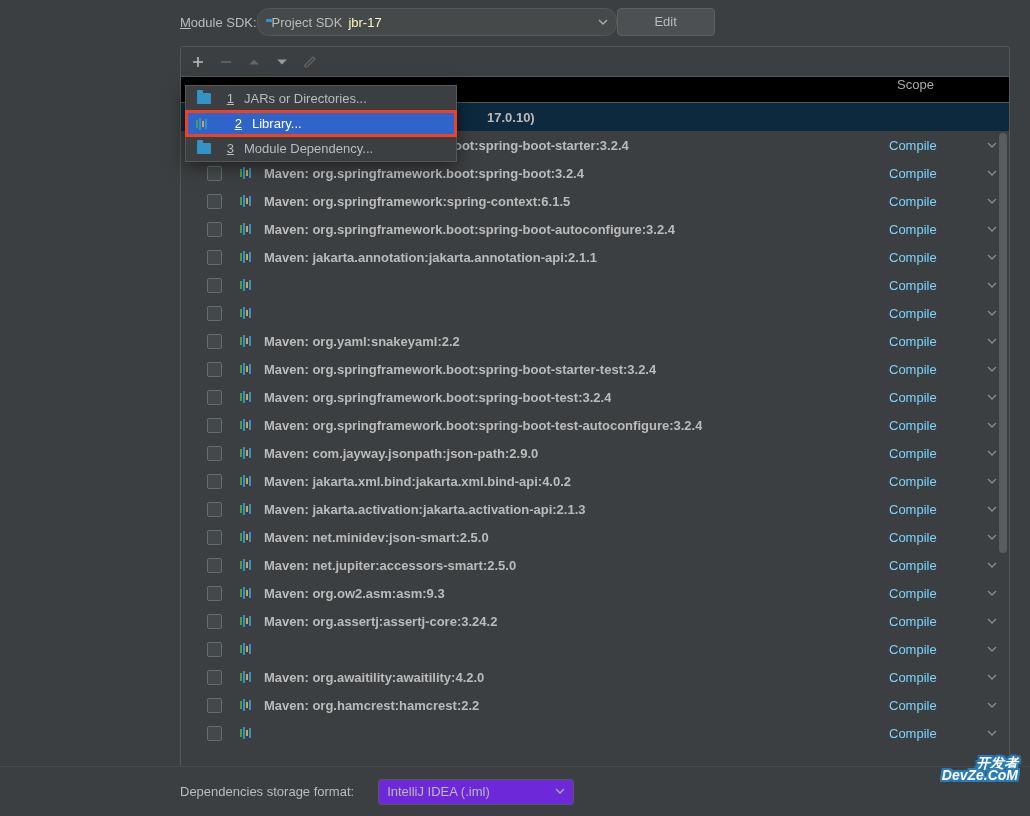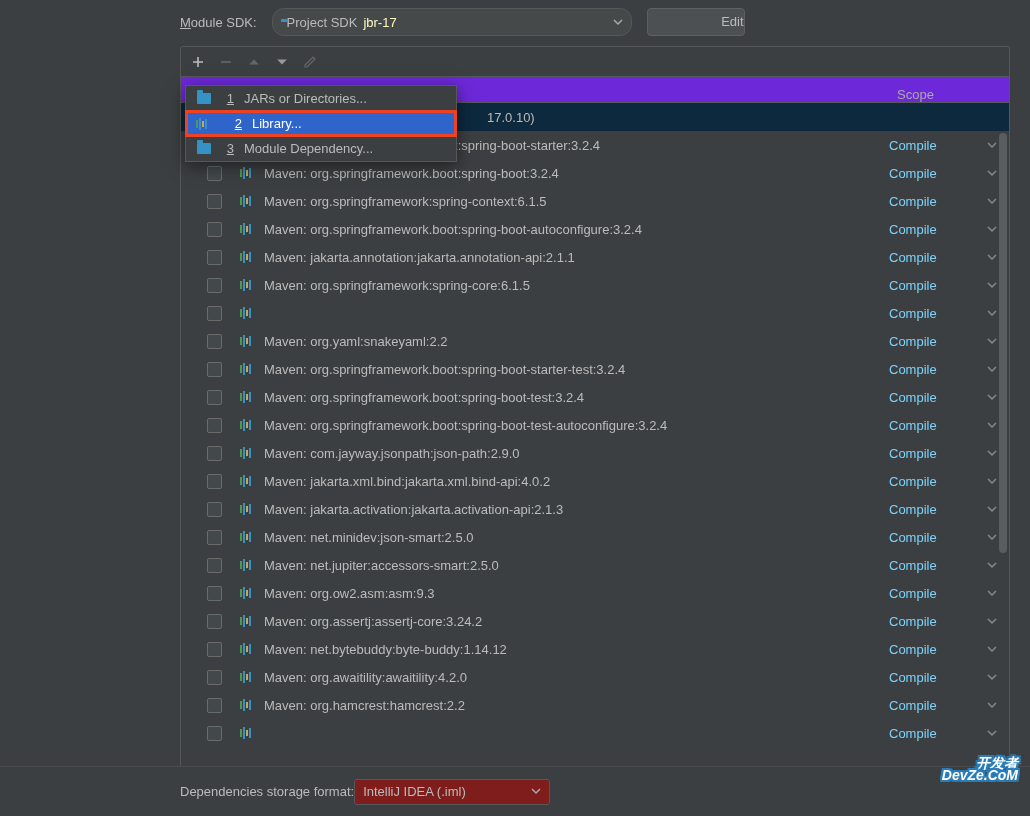--- a/index.html
+++ b/index.html
@@ -10,21 +10,21 @@
   color: #bbbbbb;
   width: 1030px;
   height: 816px;
   overflow: hidden;
   position: relative;
 }
 .top-bar {
   display: flex;
   align-items: center;
   padding: 8px 0 10px 180px;
-  gap: 15px;
+  gap: 0;
 }
 .label { color: #bbbbbb; }
 .label .ul { text-decoration: underline; }
 .sdk-dropdown {
   background: #45494a;
   border: 1px solid #555758;
   border-radius: 12px;
   height: 28px;
   width: 360px;
   display: flex;
@@ -35,21 +35,21 @@
 }
 .sdk-dropdown .dim { color: #fef9c3; }
 .sdk-dropdown .chev { margin-left: auto; color: #aaa; }
 .edit-btn {
   background: #4c5052;
   border: 1px solid #5e6060;
   border-radius: 4px;
   height: 28px;
   width: 98px;
   color: #bbbbbb;
-  text-align: right;
+  text-align: center;
   line-height: 26px;
 }
 .panel {
   margin-left: 180px;
   width: 830px;
   border: 1px solid #555758;
   border-radius: 3px;
   position: relative;
   background: #3c3f41;
 }
@@ -58,24 +58,24 @@
   align-items: center;
   gap: 10px;
   padding: 4px 8px;
   border-bottom: 1px solid #555758;
   height: 30px;
 }
 .toolbar .tbtn { width: 18px; height: 18px; display:flex; align-items:center; justify-content:center; color:#999; }
 .toolbar .tbtn.disabled { color:#666; }
 .header-row {
   display: flex;
-  align-items: flex-end;
+  align-items: flex-start;
   height: 26px;
   border-bottom: 1px solid #555758;
-  background: #6d28d9;
+  background: #000000;
 }
 .header-scope {
   margin-left: auto;
   width: 120px;
   padding-left: 8px;
   color: #aaa;
 }
 .list-area {
   height: 686px;
   overflow: hidden;
@@ -96,21 +96,21 @@
   background: #43494a;
   margin-right: 18px;
   flex-shrink: 0;
 }
 .lib-icon { width: 16px; margin-right: 8px; flex-shrink:0; display:flex; align-items:center; gap:1px;}
 .lib-icon .bar { width: 2px; }
 .lib-icon .b1 { height:8px; background:#499c54; }
 .lib-icon .b2 { height:12px; background:#3592c4; }
 .lib-icon .b3 { height:6px; background:#c9a84e; }
 .lib-icon .b4 { height:10px; background:#3592c4; }
-.row-text { color: #bbbbbb; white-space: nowrap; overflow: hidden; }
+.row-text { color: #bbbbbb; white-space: nowrap; overflow: hidden; font-weight: bold; }
 .scope-cell {
   margin-left: auto;
   width: 120px;
   display: flex;
   align-items: center;
   color: #7dd3fc;
   padding-right: 12px;
 }
 .scope-cell .chev { margin-left: auto; color: #888; }
 .scrollbar {
@@ -119,26 +119,26 @@
   background: #5a5d5f; border-radius: 4px;
 }
 .bottom-bar {
   position: absolute;
   bottom: 0; left: 0;
   width: 100%;
   height: 50px;
   display: flex;
   align-items: center;
   padding-left: 180px;
-  gap: 0;
+  gap: 24px;
   border-top: 1px solid #4a4a4a;
   background: #3c3f41;
 }
 .storage-dd {
-  background: #7f1d1d;
+  background: #6d28d9;
   border: 1px solid #555758;
   border-radius: 3px;
   height: 26px;
   width: 196px;
   display: flex;
   align-items: center;
   padding: 0 8px;
   color: #bbbbbb;
 }
 .storage-dd .chev { margin-left:auto; color:#aaa; }
@@ -328,21 +328,20 @@
           </span>
         </div>
         <div class="row">
           <span class="checkbox"></span>
           <span class="lib-icon">
             <span class="bar b1"></span>
             <span class="bar b2"></span>
             <span class="bar b3"></span>
             <span class="bar b4"></span>
           </span>
-          <span class="row-text">Maven: org.springframework:spring-core:6.1.5</span>
           <span class="scope-cell">
             <span>Compile</span>
             <span class="chev"><svg class="chev-svg" viewBox="0 0 10 10">
                 <path d="M1 3 L5 7 L9 3" fill="none" stroke="currentColor" stroke-width="1.5"></path>
               </svg></span>
           </span>
         </div>
         <div class="row">
           <span class="checkbox"></span>
           <span class="lib-icon">
@@ -535,21 +534,20 @@
           </span>
         </div>
         <div class="row">
           <span class="checkbox"></span>
           <span class="lib-icon">
             <span class="bar b1"></span>
             <span class="bar b2"></span>
             <span class="bar b3"></span>
             <span class="bar b4"></span>
           </span>
-          <span class="row-text">Maven: net.bytebuddy:byte-buddy:1.14.12</span>
           <span class="scope-cell">
             <span>Compile</span>
             <span class="chev"><svg class="chev-svg" viewBox="0 0 10 10">
                 <path d="M1 3 L5 7 L9 3" fill="none" stroke="currentColor" stroke-width="1.5"></path>
               </svg></span>
           </span>
         </div>
         <div class="row">
           <span class="checkbox"></span>
           <span class="lib-icon">

